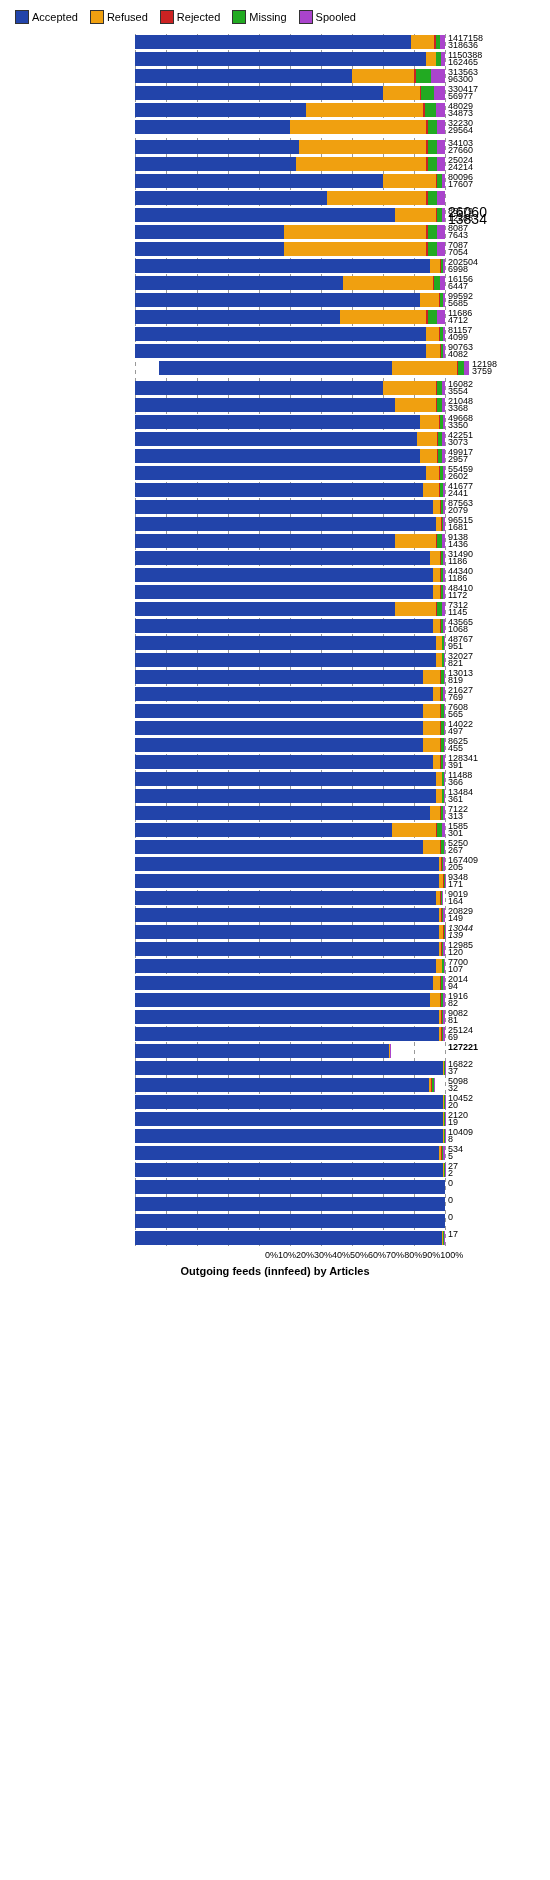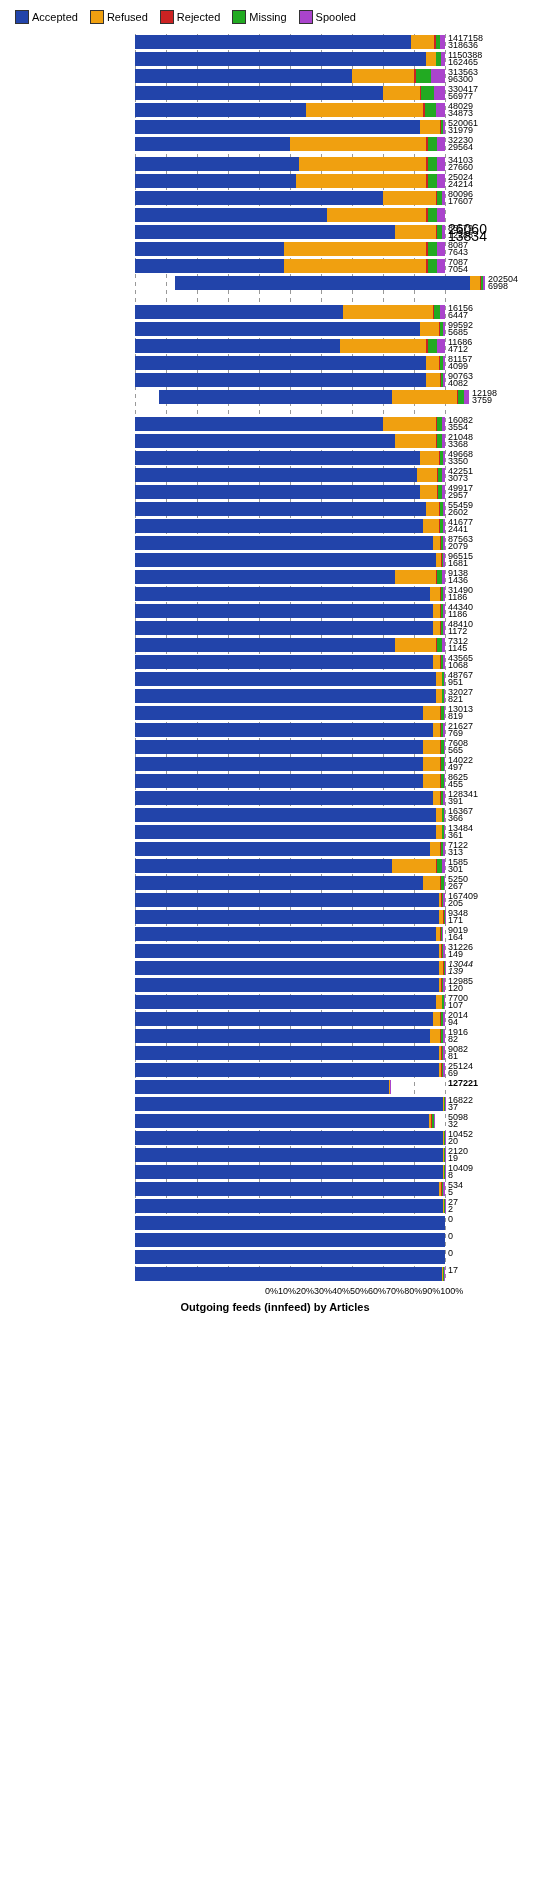--- a/index.html
+++ b/index.html
@@ -218,34 +218,20 @@
             <div class="bar-segment refused" style="width: 117.8px;"></div>
             <div class="bar-segment rejected" style="width: 1.55px;"></div>
             <div class="bar-segment missing" style="width: 10.85px;"></div>
             <div class="bar-segment spooled" style="width: 9.3px;"></div>
             <div style="position: absolute; left: 313px; top: 0px; font-size: 9px; white-space: nowrap; line-height: 7px;">
               <div>48029</div>
               <div>34873</div>
             </div>
           </div>
         </div>
-        <div class="bar-row" style="margin-bottom: 1px;">
-          <div class="row-label">tpi</div>
-          <div class="bars-wrapper" style="width: 310px; position: relative;">
-            <div class="bar-segment accepted" style="width: 285.2px;"></div>
-            <div class="bar-segment refused" style="width: 20.15px;"></div>
-            <div class="bar-segment rejected" style="width: 0.93px;"></div>
-            <div class="bar-segment missing" style="width: 2.17px;"></div>
-            <div class="bar-segment spooled" style="width: 1.55px;"></div>
-            <div style="position: absolute; left: 313px; top: 0px; font-size: 9px; white-space: nowrap; line-height: 7px;">
-              <div>520061</div>
-              <div>31979</div>
-            </div>
-          </div>
-        </div>
         <div class="bar-row" style="margin-bottom: 4px;">
           <div class="row-label">pse</div>
           <div class="bars-wrapper" style="width: 310px; position: relative;">
             <div class="bar-segment accepted" style="width: 155px;"></div>
             <div class="bar-segment refused" style="width: 136.4px;"></div>
             <div class="bar-segment rejected" style="width: 1.55px;"></div>
             <div class="bar-segment missing" style="width: 9.3px;"></div>
             <div class="bar-segment spooled" style="width: 7.75px;"></div>
             <div style="position: absolute; left: 313px; top: 0px; font-size: 9px; white-space: nowrap; line-height: 7px;">
               <div>32230</div>
@@ -344,21 +330,21 @@
             <div class="bar-segment refused" style="width: 142.6px;"></div>
             <div class="bar-segment rejected" style="width: 1.55px;"></div>
             <div class="bar-segment missing" style="width: 9.3px;"></div>
             <div class="bar-segment spooled" style="width: 7.75px;"></div>
             <div style="position: absolute; left: 313px; top: 0px; font-size: 9px; white-space: nowrap; line-height: 7px;">
               <div>7087</div>
               <div>7054</div>
             </div>
           </div>
         </div>
-        <div class="bar-row" style="margin-bottom: 13px; justify-content: flex-end;">
+        <div class="bar-row" style="margin-bottom: 1px;">
           <div class="row-label">pwr-fast</div>
           <div class="bars-wrapper" style="width: 310px; position: relative;">
             <div class="bar-segment accepted" style="width: 294.5px;"></div>
             <div class="bar-segment refused" style="width: 10.85px;"></div>
             <div class="bar-segment rejected" style="width: 0.62px;"></div>
             <div class="bar-segment missing" style="width: 2.48px;"></div>
             <div class="bar-segment spooled" style="width: 1.55px;"></div>
             <div style="position: absolute; left: 313px; top: 0px; font-size: 9px; white-space: nowrap; line-height: 7px;">
               <div>202504</div>
               <div>6998</div>
@@ -428,21 +414,21 @@
             <div class="bar-segment refused" style="width: 13.95px;"></div>
             <div class="bar-segment rejected" style="width: 0.62px;"></div>
             <div class="bar-segment missing" style="width: 2.48px;"></div>
             <div class="bar-segment spooled" style="width: 1.55px;"></div>
             <div style="position: absolute; left: 313px; top: 0px; font-size: 9px; white-space: nowrap; line-height: 7px;">
               <div>90763</div>
               <div>4082</div>
             </div>
           </div>
         </div>
-        <div class="bar-row" style="margin-bottom: 11px; padding-left: 24px;">
+        <div class="bar-row" style="margin-bottom: 4px; padding-left: 24px;">
           <div class="row-label">lodman-bin</div>
           <div class="bars-wrapper" style="width: 310px; position: relative;">
             <div class="bar-segment accepted" style="width: 232.5px;"></div>
             <div class="bar-segment refused" style="width: 65.1px;"></div>
             <div class="bar-segment rejected" style="width: 1.55px;"></div>
             <div class="bar-segment missing" style="width: 6.2px;"></div>
             <div class="bar-segment spooled" style="width: 4.65px;"></div>
             <div style="position: absolute; left: 313px; top: 0px; font-size: 9px; white-space: nowrap; line-height: 7px;">
               <div>12198</div>
               <div>3759</div>
@@ -773,21 +759,21 @@
         </div>
         <div class="bar-row" style="margin-bottom: 1px;">
           <div class="row-label">itl</div>
           <div class="bars-wrapper" style="width: 310px; position: relative;">
             <div class="bar-segment accepted" style="width: 300.7px;"></div>
             <div class="bar-segment refused" style="width: 6.2px;"></div>
             <div class="bar-segment rejected" style="width: 0.62px;"></div>
             <div class="bar-segment missing" style="width: 1.55px;"></div>
             <div class="bar-segment spooled" style="width: 0.93px;"></div>
             <div style="position: absolute; left: 313px; top: 0px; font-size: 9px; white-space: nowrap; line-height: 7px;">
-              <div>16367</div>
+              <div>11488</div>
               <div>366</div>
             </div>
           </div>
         </div>
         <div class="bar-row" style="margin-bottom: 1px;">
           <div class="row-label">sgh</div>
           <div class="bars-wrapper" style="width: 310px; position: relative;">
             <div class="bar-segment accepted" style="width: 300.7px;"></div>
             <div class="bar-segment refused" style="width: 6.2px;"></div>
             <div class="bar-segment rejected" style="width: 0.62px;"></div>
@@ -885,21 +871,21 @@
         </div>
         <div class="bar-row" style="margin-bottom: 1px;">
           <div class="row-label">pozman</div>
           <div class="bars-wrapper" style="width: 310px; position: relative;">
             <div class="bar-segment accepted" style="width: 306.9px;"></div>
             <div class="bar-segment refused" style="width: 2.48px;"></div>
             <div class="bar-segment rejected" style="width: 0.31px;"></div>
             <div class="bar-segment missing" style="width: 1.86px;"></div>
             <div class="bar-segment spooled" style="width: 1.55px;"></div>
             <div style="position: absolute; left: 313px; top: 0px; font-size: 9px; white-space: nowrap; line-height: 7px;">
-              <div>31226</div>
+              <div>20829</div>
               <div>149</div>
             </div>
           </div>
         </div>
         <div class="bar-row" style="margin-bottom: 1px;">
           <div class="row-label">korbank</div>
           <div class="bars-wrapper" style="width: 310px; position: relative;">
             <div class="bar-segment accepted" style="width: 303.8px;"></div>
             <div class="bar-segment refused" style="width: 4.65px;"></div>
             <div class="bar-segment rejected" style="width: 0.31px;"></div>

